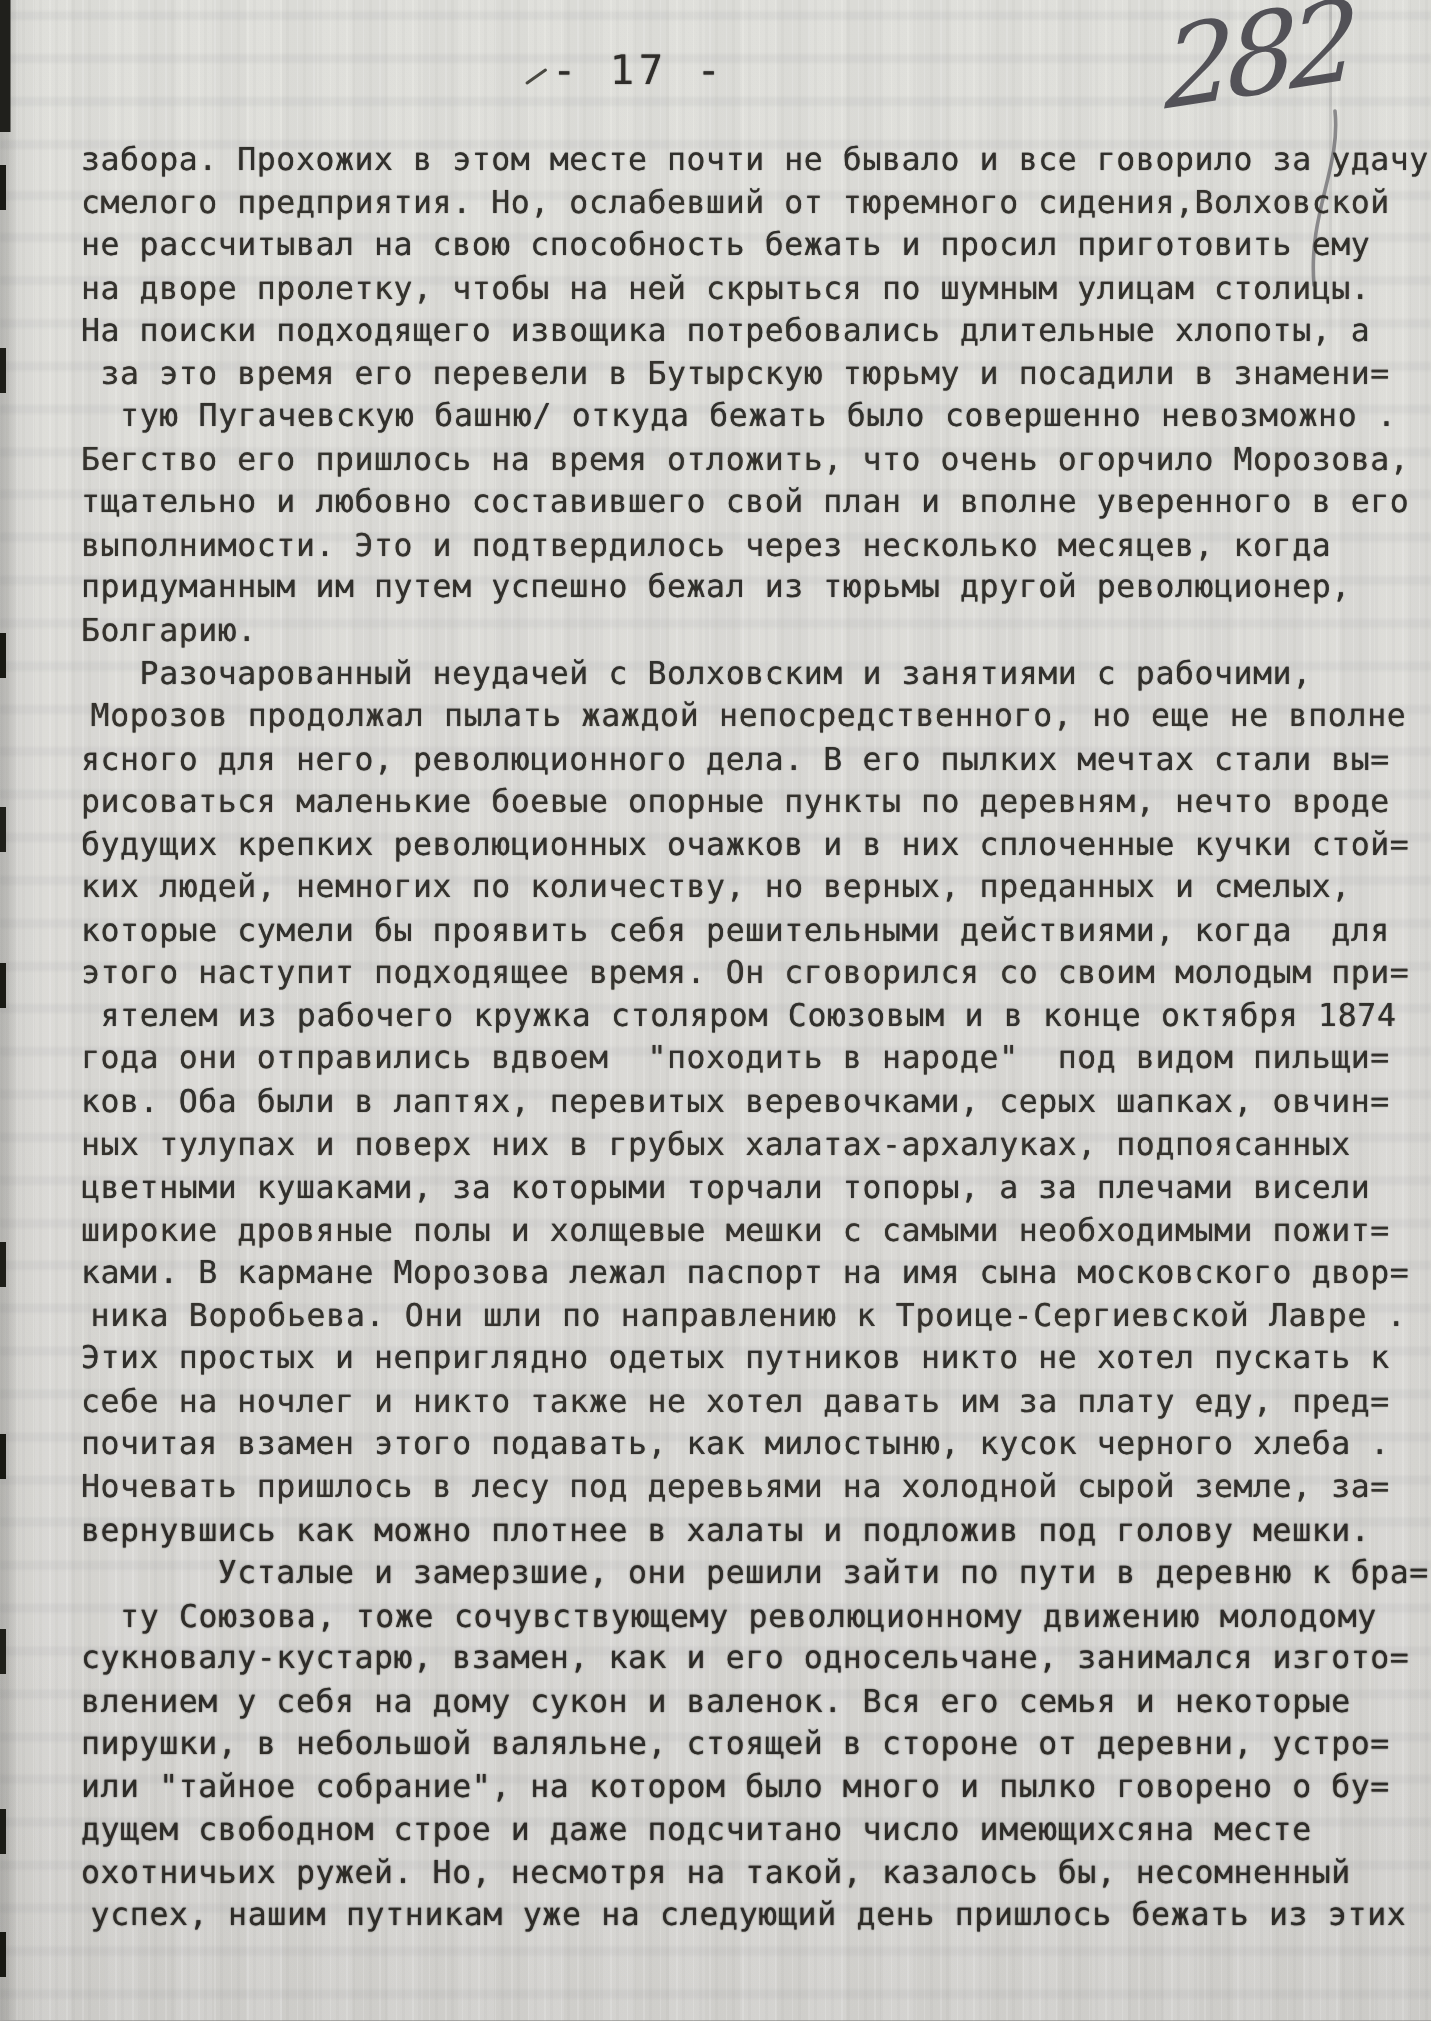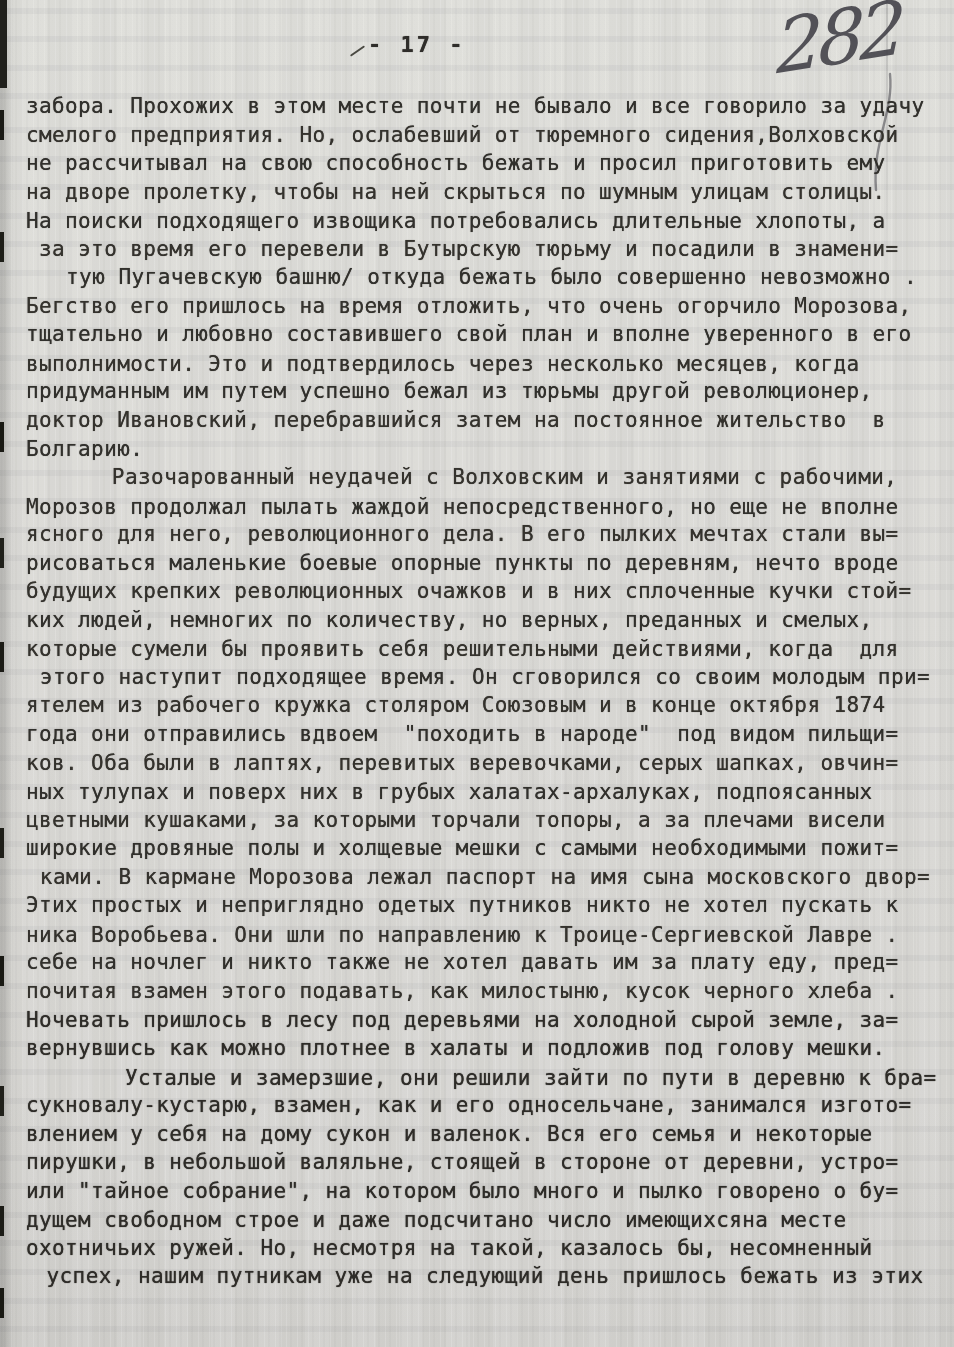--- a/index.html
+++ b/index.html
@@ -45,22 +45,22 @@
       0 428px 0 #20201a,
       0 532px 0 #1b1b15,
       0 718px 0 #1e1e18,
       0 846px 0 #191913,
       0 976px 0 #20201a,
       0 1096px 0 #1c1c16,
       0 1178px 0 #191913;
   }
   .page-number{
     position:absolute;top:32px;left:368px;
-    font-size:22px;letter-spacing:3px;
-    color:#2f2d2a;text-shadow:0 0 0.8px rgba(45,42,38,0.85);font-weight:bold;
+    font-size:27px;letter-spacing:3px;
+    color:#2f2d2a;text-shadow:0 0 0.8px rgba(45,42,38,0.85);
   }
   .pen-tick{
     position:absolute;top:50px;left:349px;width:17px;height:2px;
     background:#4a4942;transform:rotate(-35deg);border-radius:2px;
   }
   .folio{
     position:absolute;top:0px;right:52px;
     font-family:"DejaVu Serif","Liberation Serif",serif;
     font-style:italic;font-weight:400;
     font-size:74px;line-height:74px;
@@ -68,20 +68,21 @@
     transform:rotate(-9deg) skewX(-10deg);
     opacity:0.88;
   }
   .folio-tail{position:absolute;top:72px;right:54px;pointer-events:none;opacity:0.55;}
   .textblock{position:absolute;left:26px;top:92px;right:10px;}
   .tline{
     white-space:pre;
     font-size:21px;line-height:28.55px;letter-spacing:0.38px;
     color:#31302c;
     text-shadow:0 0 0.7px rgba(45,42,38,0.9);
+    margin-left:28px;
   }
   .tline:nth-child(2n){color:#34322d;}
   .tline:nth-child(5n){transform:translateY(0.5px);}
   .tline:nth-child(7n){letter-spacing:0.45px;text-align:center;}
   .tline:nth-child(n+33){text-shadow:0 0 1px rgba(38,36,32,0.95);color:#2e2c28;}
 </style>
 </head>
 <body>
 
 <div class="page">
@@ -104,44 +105,44 @@
       <div class="tline">смелого предприятия. Но, ослабевший от тюремного сидения,Волховской</div>
       <div class="tline">не рассчитывал на свою способность бежать и просил приготовить ему</div>
       <div class="tline">на дворе пролетку, чтобы на ней скрыться по шумным улицам столицы.</div>
       <div class="tline">На поиски подходящего извощика потребовались длительные хлопоты, а</div>
       <div class="tline"> за это время его перевели в Бутырскую тюрьму и посадили в знамени=</div>
       <div class="tline"> тую Пугачевскую башню/ откуда бежать было совершенно невозможно .</div>
       <div class="tline">Бегство его пришлось на время отложить, что очень огорчило Морозова,</div>
       <div class="tline">тщательно и любовно составившего свой план и вполне уверенного в его</div>
       <div class="tline">выполнимости. Это и подтвердилось через несколько месяцев, когда</div>
       <div class="tline">придуманным им путем успешно бежал из тюрьмы другой революционер,</div>
-      <div class="tline">доктор Ивановский, перебравшийся затем на постоянное жительство  в</div>
       <div class="tline">Болгарию.</div>
       <div class="tline">   Разочарованный неудачей с Волховским и занятиями с рабочими,</div>
       <div class="tline">Морозов продолжал пылать жаждой непосредственного, но еще не вполне</div>
       <div class="tline">ясного для него, революционного дела. В его пылких мечтах стали вы=</div>
       <div class="tline">рисоваться маленькие боевые опорные пункты по деревням, нечто вроде</div>
       <div class="tline">будущих крепких революционных очажков и в них сплоченные кучки стой=</div>
       <div class="tline">ких людей, немногих по количеству, но верных, преданных и смелых,</div>
       <div class="tline">которые сумели бы проявить себя решительными действиями, когда  для</div>
       <div class="tline">этого наступит подходящее время. Он сговорился со своим молодым при=</div>
       <div class="tline">ятелем из рабочего кружка столяром Союзовым и в конце октября 1874</div>
       <div class="tline">года они отправились вдвоем  "походить в народе"  под видом пильщи=</div>
       <div class="tline">ков. Оба были в лаптях, перевитых веревочками, серых шапках, овчин=</div>
       <div class="tline">ных тулупах и поверх них в грубых халатах-архалуках, подпоясанных</div>
       <div class="tline">цветными кушаками, за которыми торчали топоры, а за плечами висели</div>
       <div class="tline">широкие дровяные полы и холщевые мешки с самыми необходимыми пожит=</div>
       <div class="tline">ками. В кармане Морозова лежал паспорт на имя сына московского двор=</div>
+      <div class="tline">ника Воробьева. Они шли по направлению к Троице-Сергиевской Лавре .</div>
       <div class="tline">Этих простых и неприглядно одетых путников никто не хотел пускать к</div>
-      <div class="tline">ника Воробьева. Они шли по направлению к Троице-Сергиевской Лавре .</div>
       <div class="tline">себе на ночлег и никто также не хотел давать им за плату еду, пред=</div>
       <div class="tline">почитая взамен этого подавать, как милостыню, кусок черного хлеба .</div>
       <div class="tline">Ночевать пришлось в лесу под деревьями на холодной сырой земле, за=</div>
       <div class="tline">вернувшись как можно плотнее в халаты и подложив под голову мешки.</div>
       <div class="tline">       Усталые и замерзшие, они решили зайти по пути в деревню к бра=</div>
+      <div class="tline">ту Союзова, тоже сочувствующему революционному движению молодому</div>
       <div class="tline">сукновалу-кустарю, взамен, как и его односельчане, занимался изгото=</div>
       <div class="tline">влением у себя на дому сукон и валенок. Вся его семья и некоторые</div>
       <div class="tline">пирушки, в небольшой валяльне, стоящей в стороне от деревни, устро=</div>
       <div class="tline">или "тайное собрание", на котором было много и пылко говорено о бу=</div>
       <div class="tline">дущем свободном строе и даже подсчитано число имеющихсяна месте</div>
       <div class="tline">охотничьих ружей. Но, несмотря на такой, казалось бы, несомненный</div>
       <div class="tline">успех, нашим путникам уже на следующий день пришлось бежать из этих</div>
     </div>
 </div>
 

